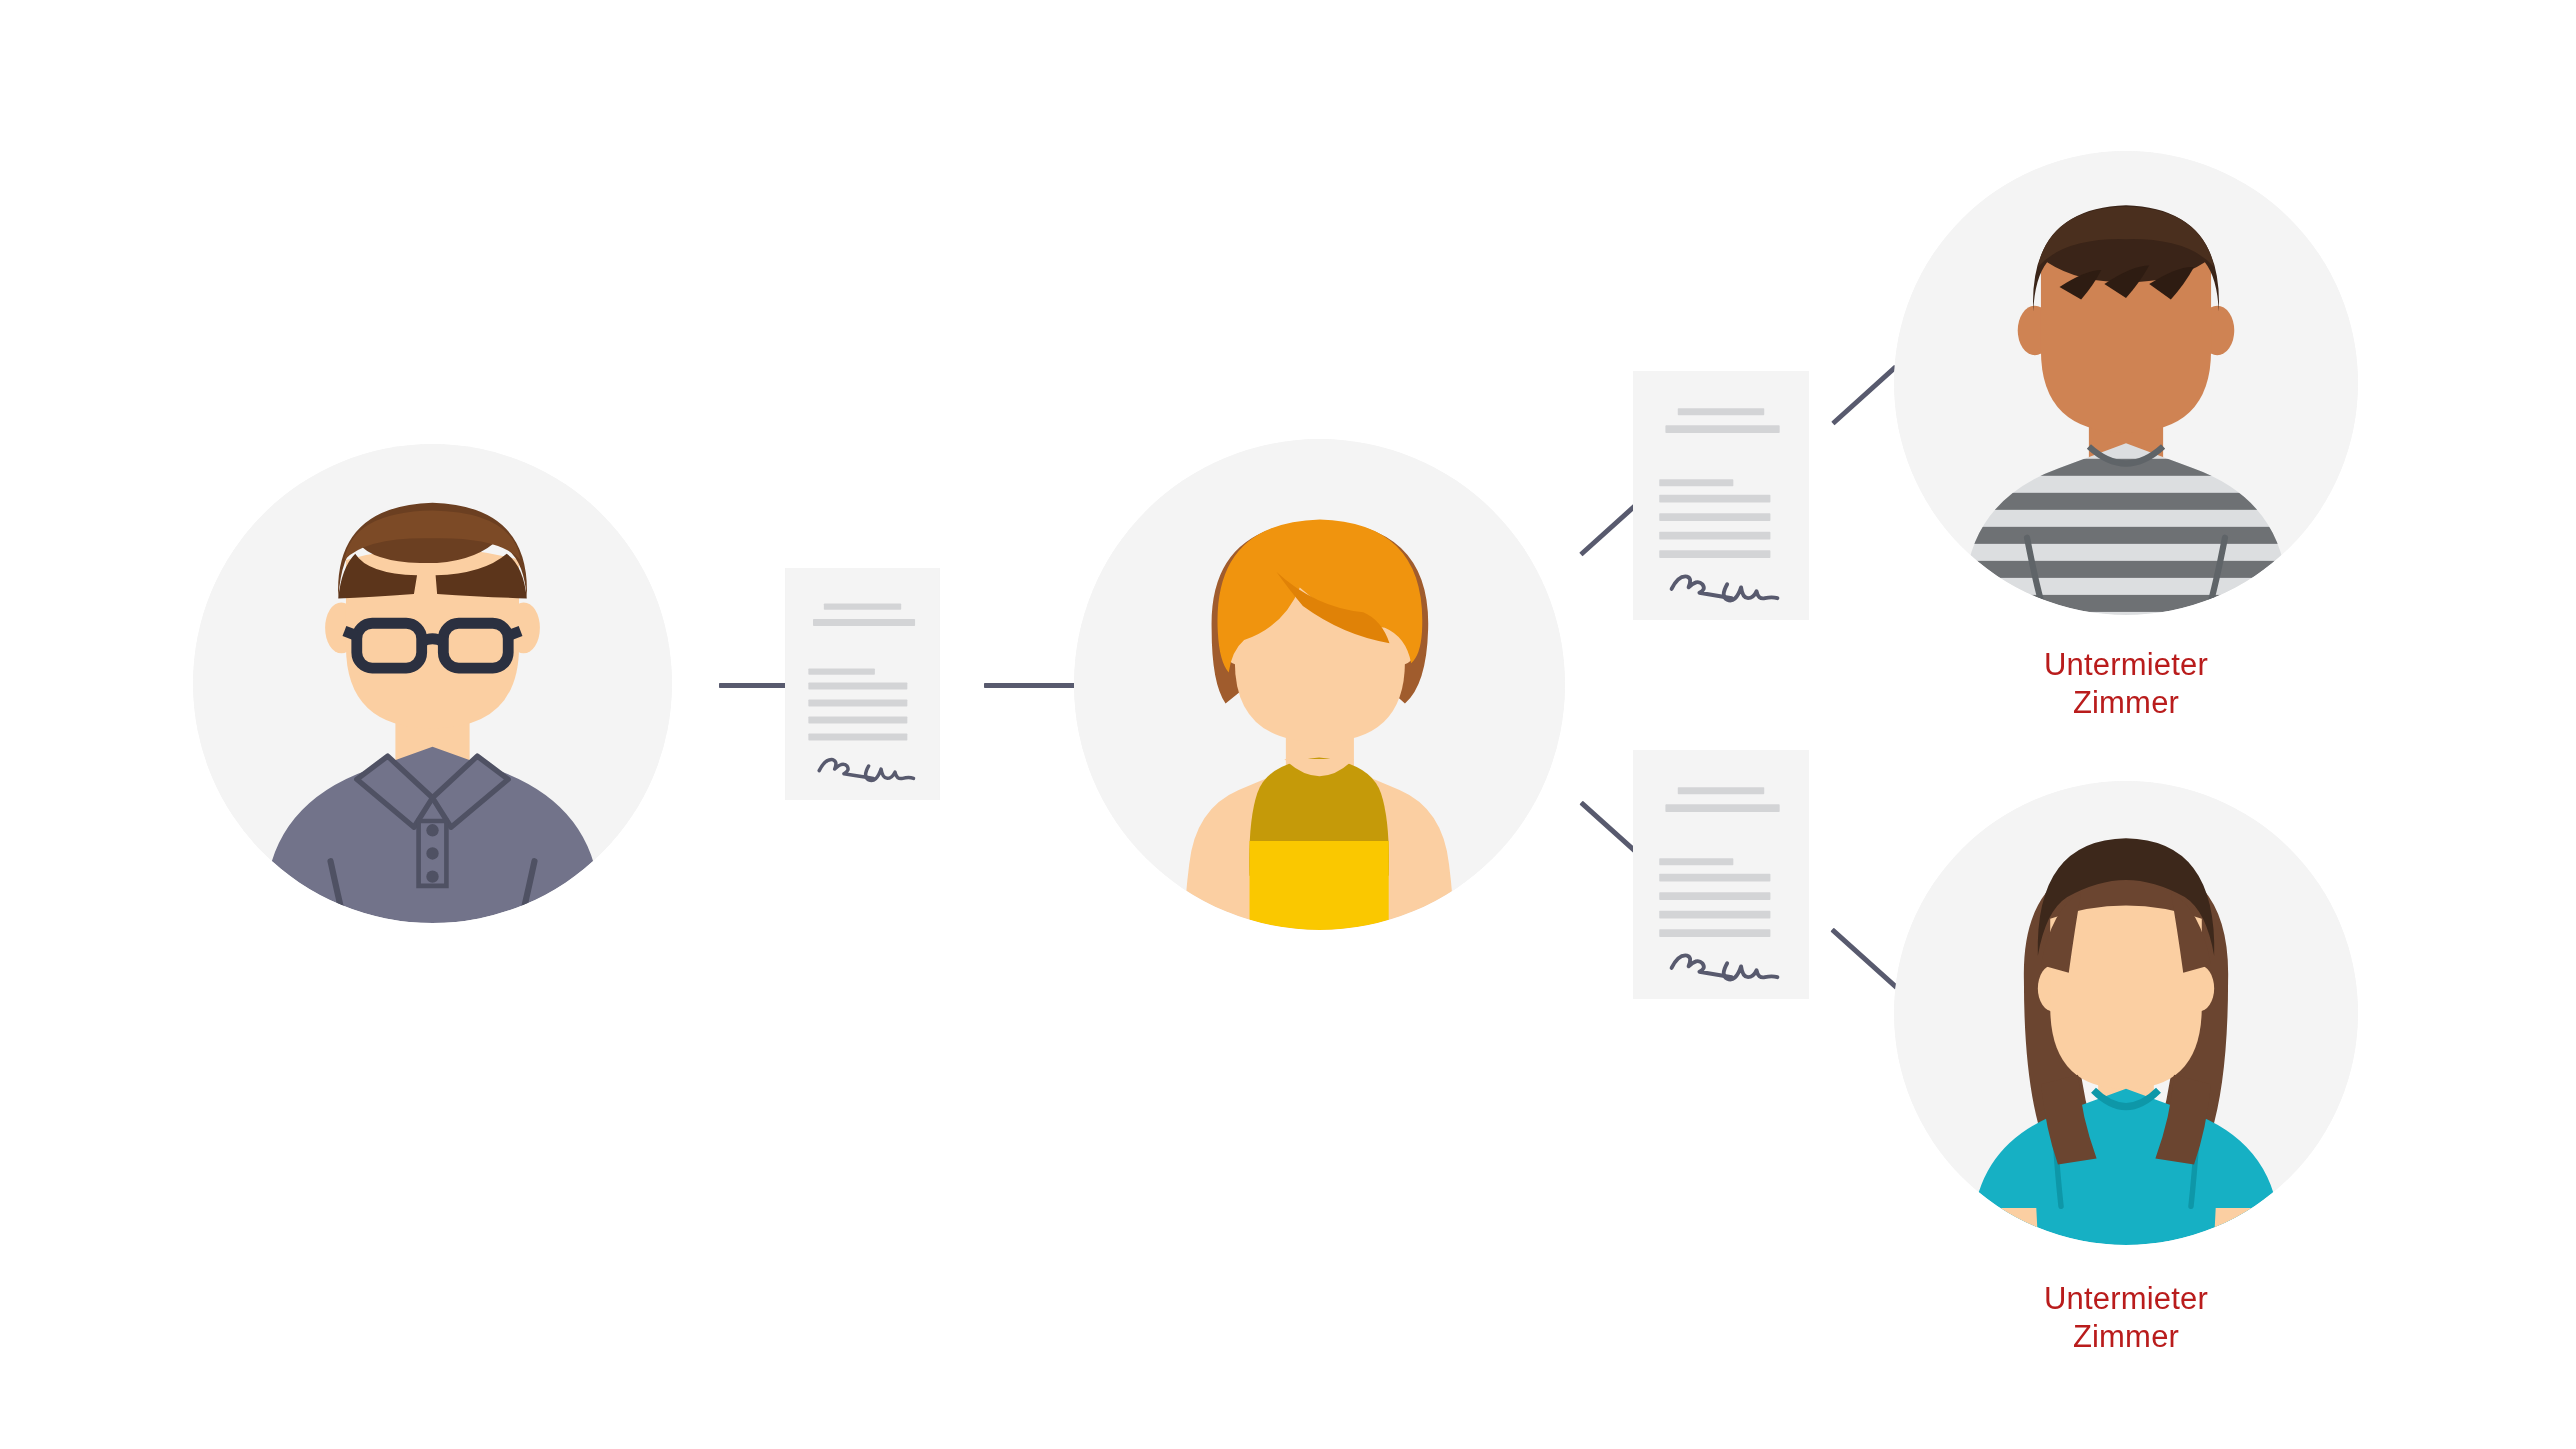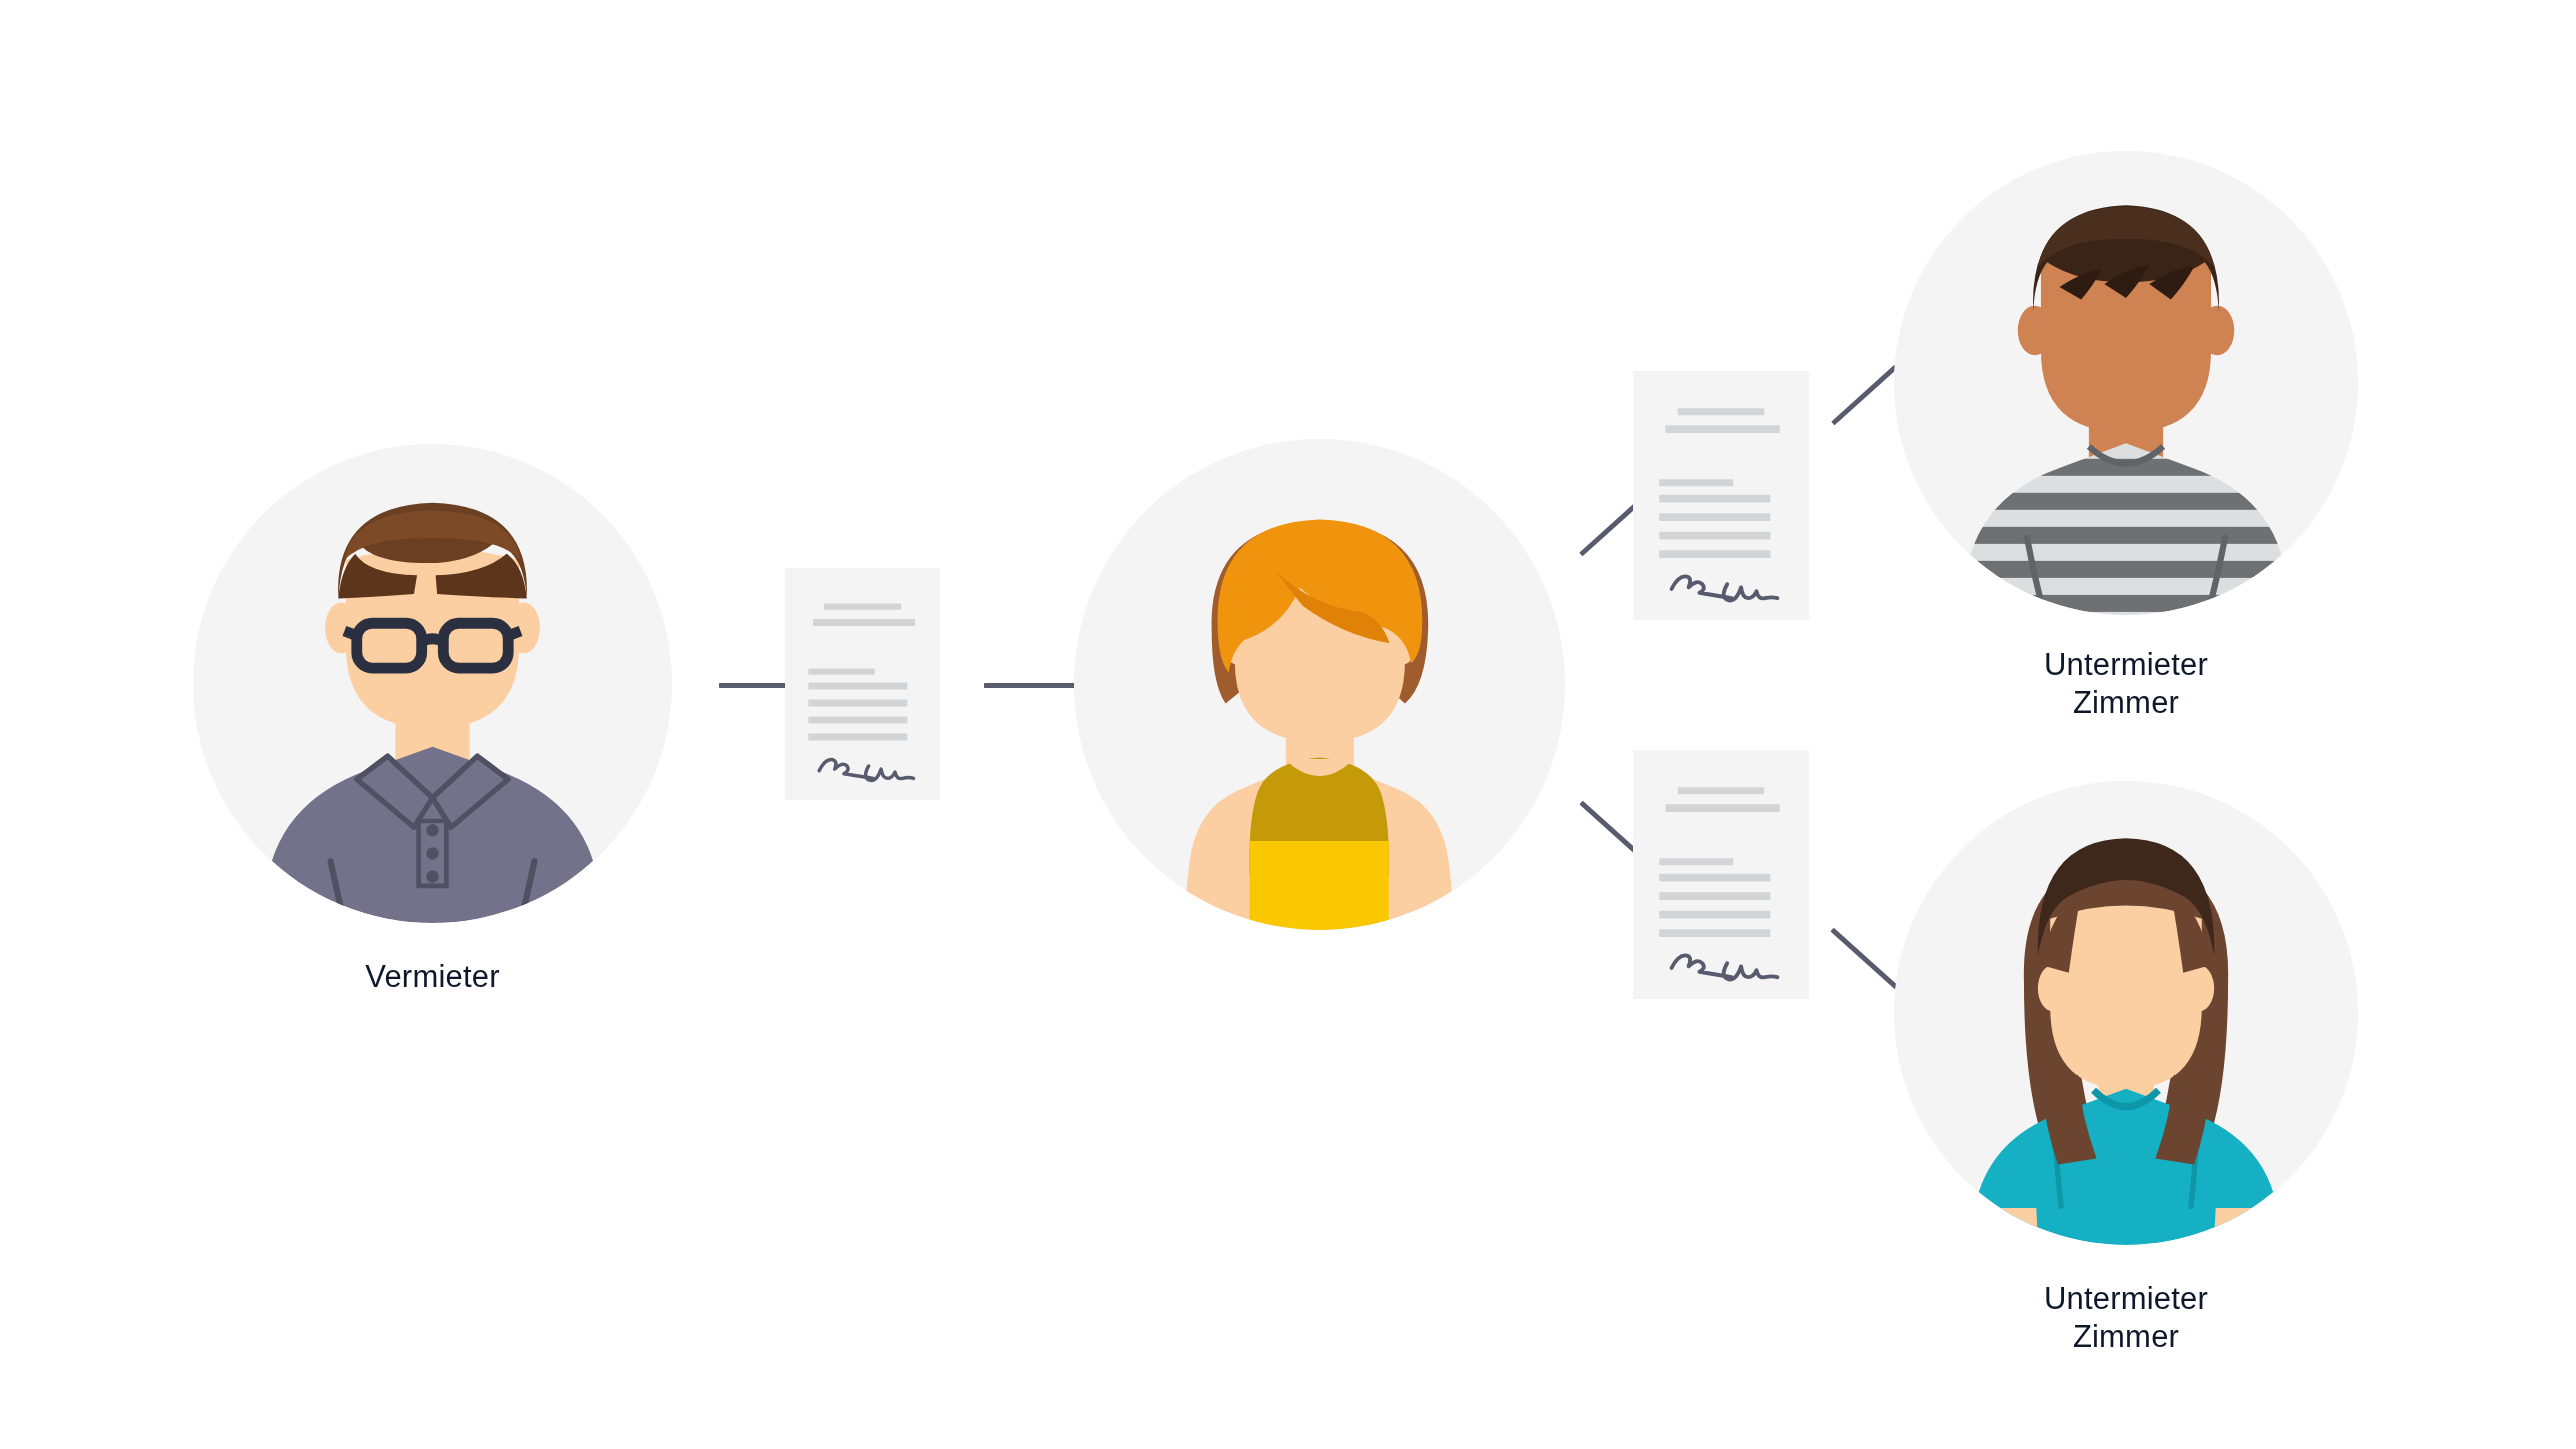--- a/index.html
+++ b/index.html
@@ -30,21 +30,21 @@
     background: #f4f4f4;
   }
   .avatar-svg {
     display: block;
     width: 100%;
     height: 100%;
   }
   .node-label {
     position: absolute;
     text-align: center;
-    color: #0f172a;
+    color: #b91c1c;
     font-weight: 300;
     letter-spacing: 0.2px;
     line-height: 1.22;
     white-space: pre-line;
     font-size: 31px;
   }
 
   
   .doc {
     position: absolute;
@@ -119,21 +119,20 @@
           <path d="M292 488 h36 v84 h-36 z" fill="none" stroke="#4f5163" stroke-width="6"></path>
           <circle cx="310" cy="500" r="8" fill="#4f5163"></circle>
           <circle cx="310" cy="530" r="8" fill="#4f5163"></circle>
           <circle cx="310" cy="560" r="8" fill="#4f5163"></circle>
 
           <path d="M178 540 q16 74 28 120" fill="none" stroke="#4f5163" stroke-width="8" stroke-linecap="round"></path>
           <path d="M442 540 q-16 74 -28 120" fill="none" stroke="#4f5163" stroke-width="8" stroke-linecap="round"></path>
         </g>
       </svg>
     </div>
-    <div class="node-label" style="left:0; top:514px; width:479px;">Vermieter</div>
   </div>
 
   <div class="doc" style="left:785px; top:568px; width:155px; height:232px;">
     <svg class="doc-svg" viewBox="0 0 200 300">
       <rect width="200" height="300" fill="#f4f4f4"></rect>
       <g fill="#d3d4d6">
         <rect x="50" y="46" width="100" height="8" rx="1"></rect>
         <rect x="36" y="66" width="132" height="9" rx="1"></rect>
         <rect x="30" y="130" width="86" height="8" rx="1"></rect>
         <rect x="30" y="148" width="128" height="9" rx="1"></rect>

